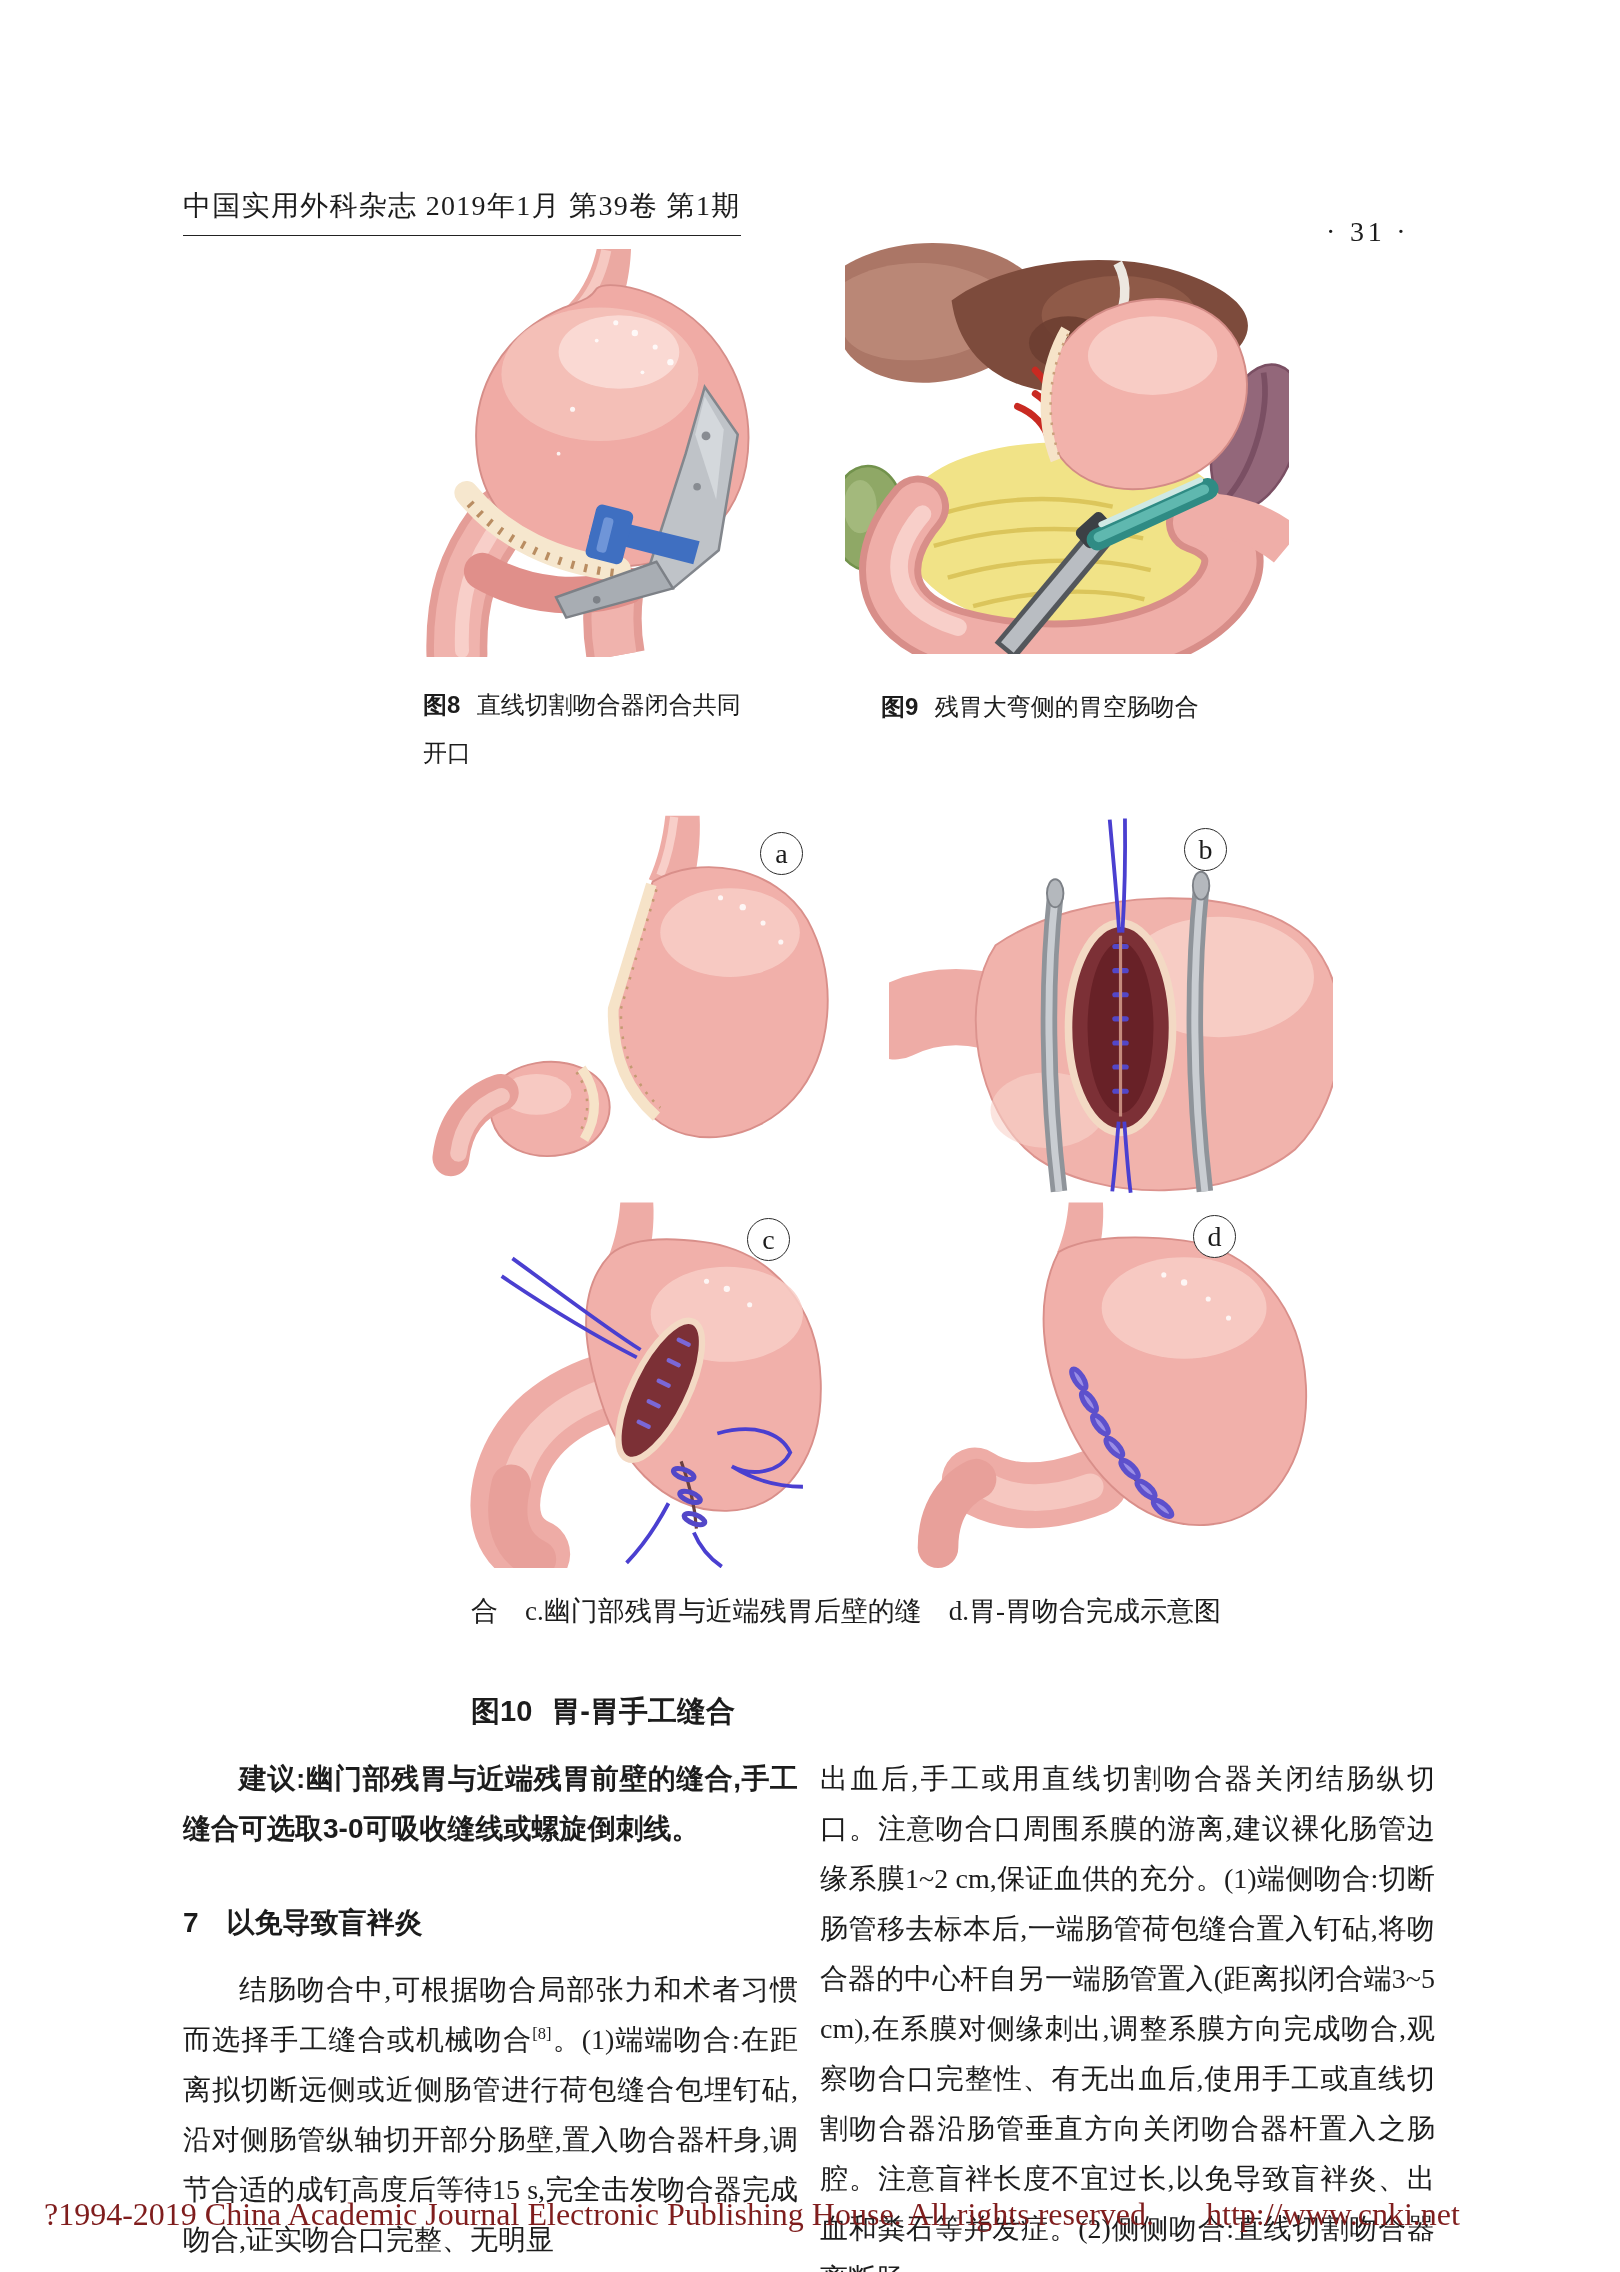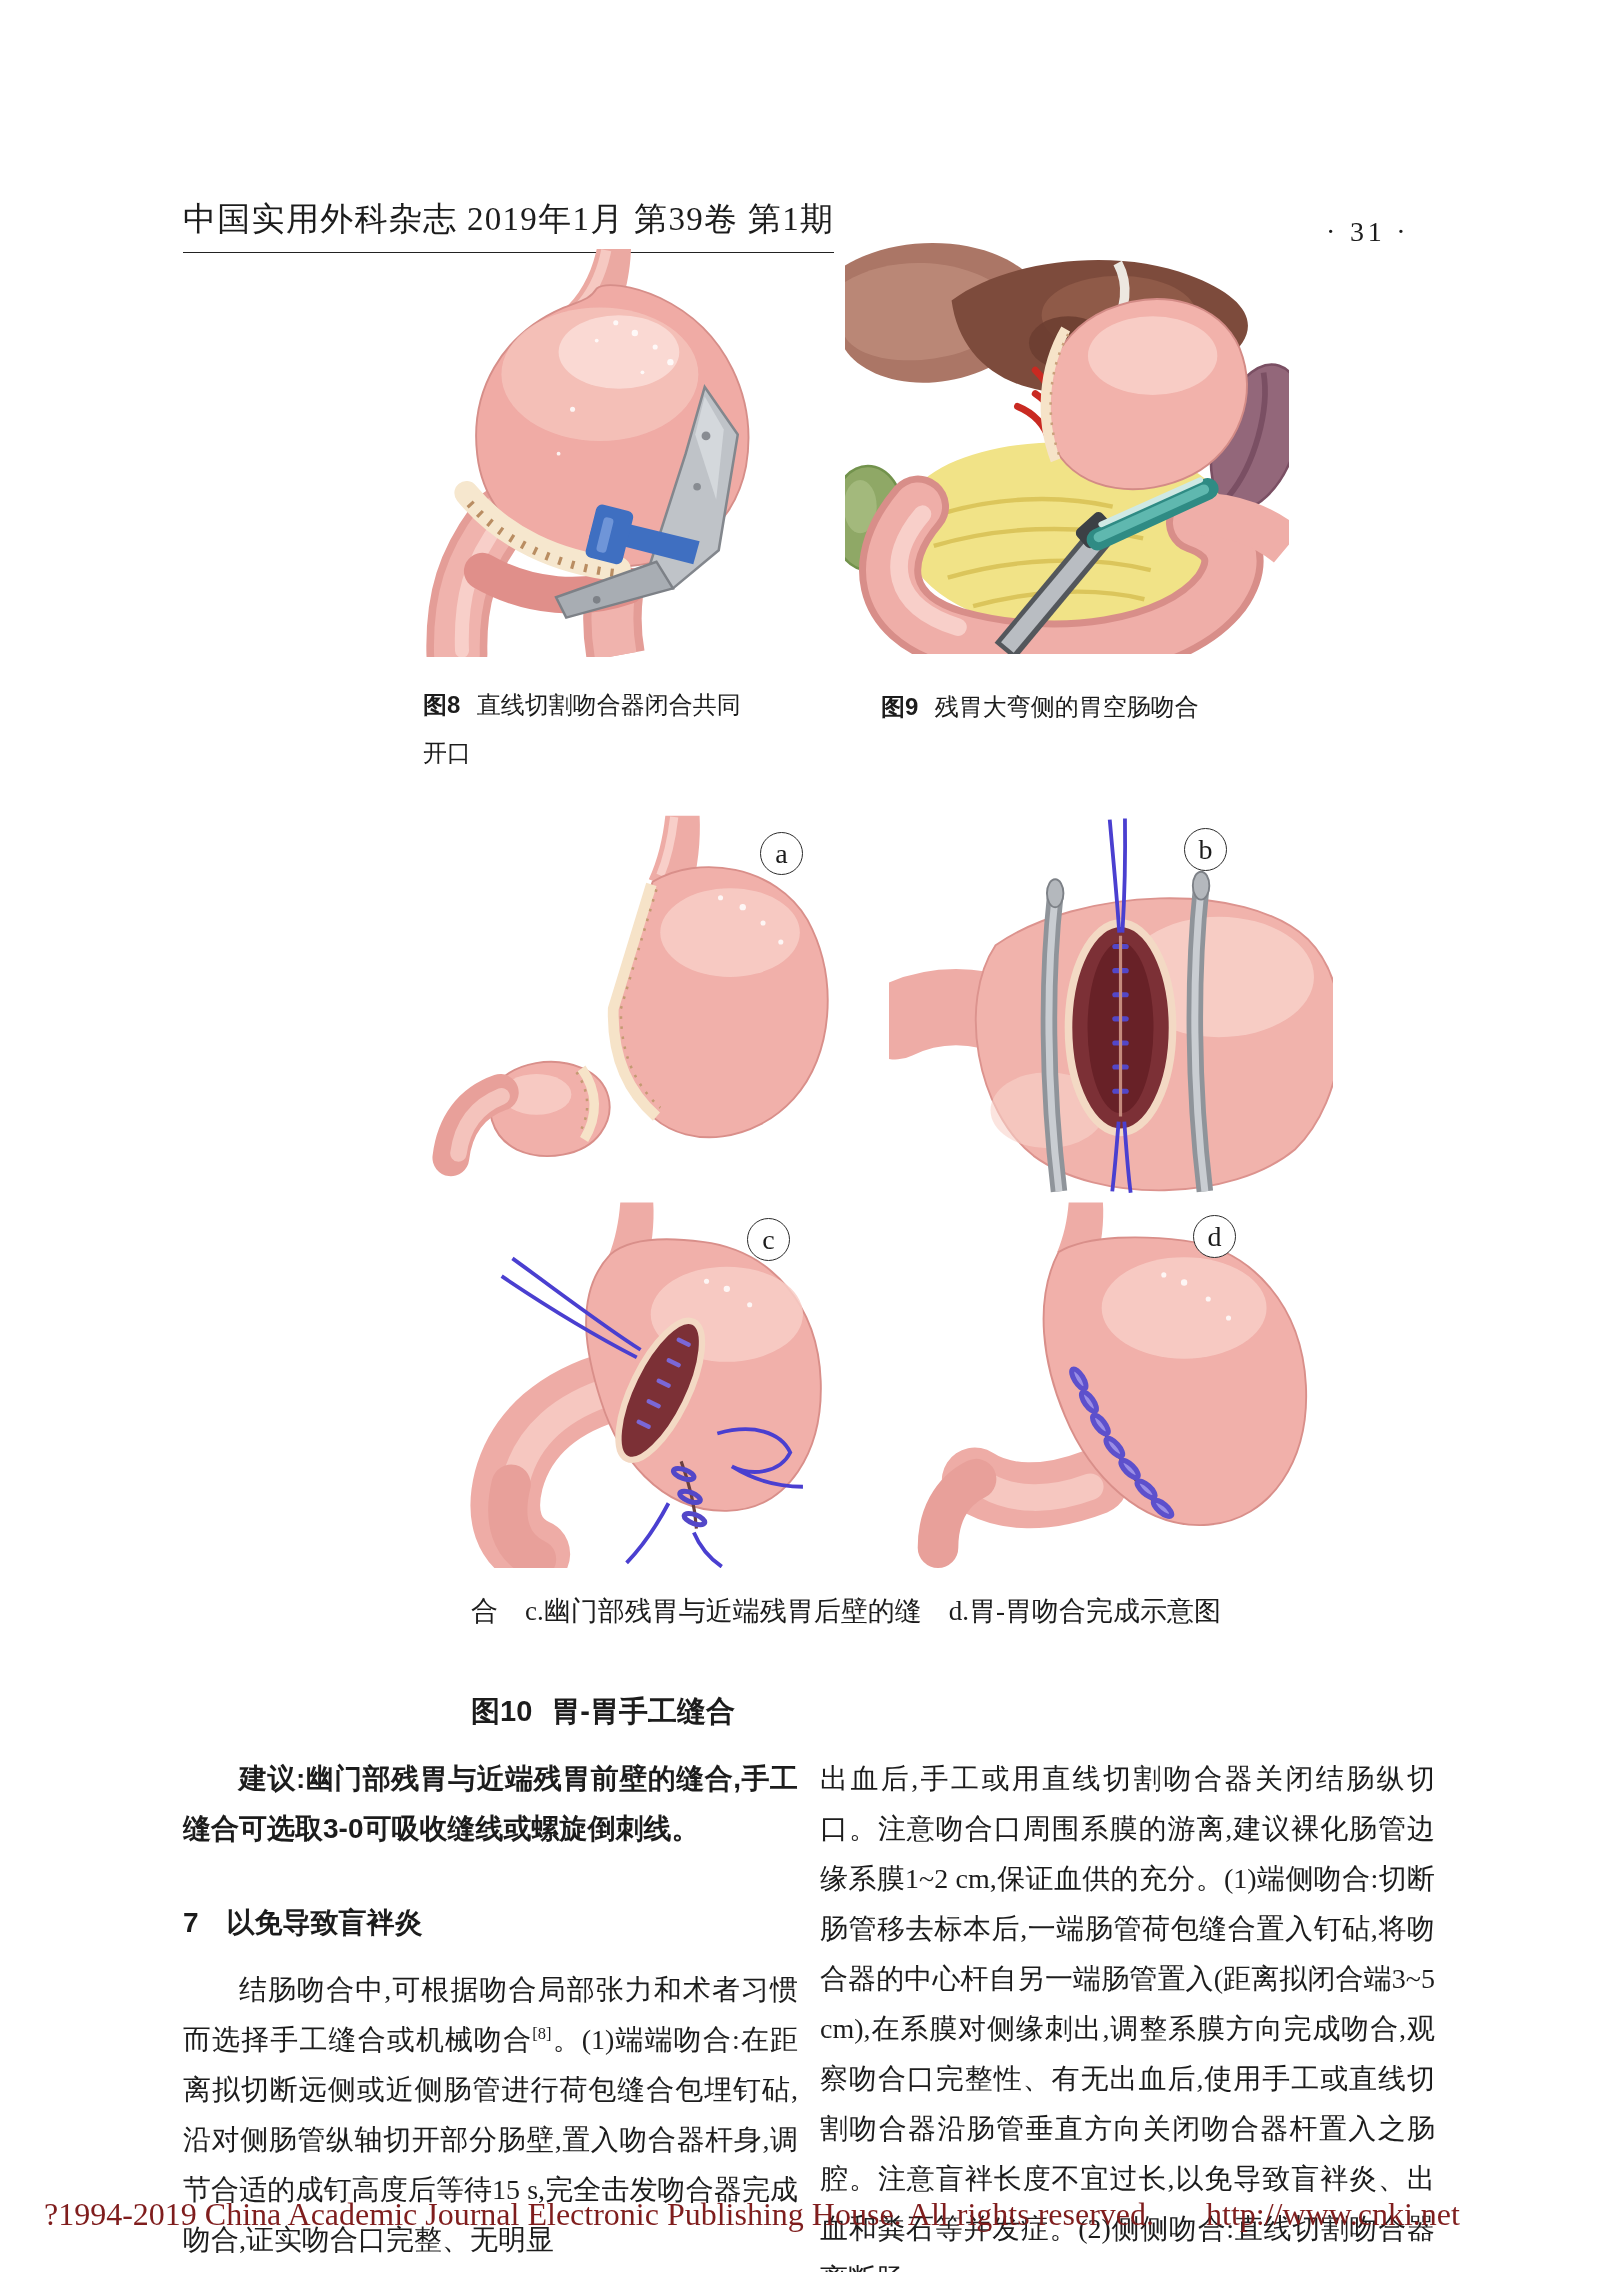--- a/index.html
+++ b/index.html
@@ -5,21 +5,21 @@
   html,body{margin:0;padding:0;}
   body{
     width:1620px;height:2273px;position:relative;background:#ffffff;
     font-family:"Liberation Serif","DejaVu Serif",serif;color:#1c1c1c;
     overflow:hidden;
   }
   .heiti{font-family:"Liberation Sans","DejaVu Sans",sans-serif;font-weight:700;}
   .abs{position:absolute;}
 
   
-  .journal-line{left:183px;top:197px;font-size:33px;letter-spacing:1.3px;
+  .journal-line{left:183px;top:187px;font-size:28px;letter-spacing:1.3px;
     border-bottom:1.9px solid #222;padding-bottom:10.2px;}
   .page-number{left:1326px;top:216px;font-size:28px;letter-spacing:3.8px;}
 
   
   .fig{overflow:hidden;}
   .fig8{left:406px;top:244px;width:356px;height:413px;}
   .fig9{left:845px;top:240px;width:444px;height:414px;}
   .fig10a{left:400px;top:812px;width:438px;height:382px;}
   .fig10b{left:889px;top:812px;width:444px;height:382px;}
   .fig10c{left:397px;top:1200px;width:444px;height:368px;}

